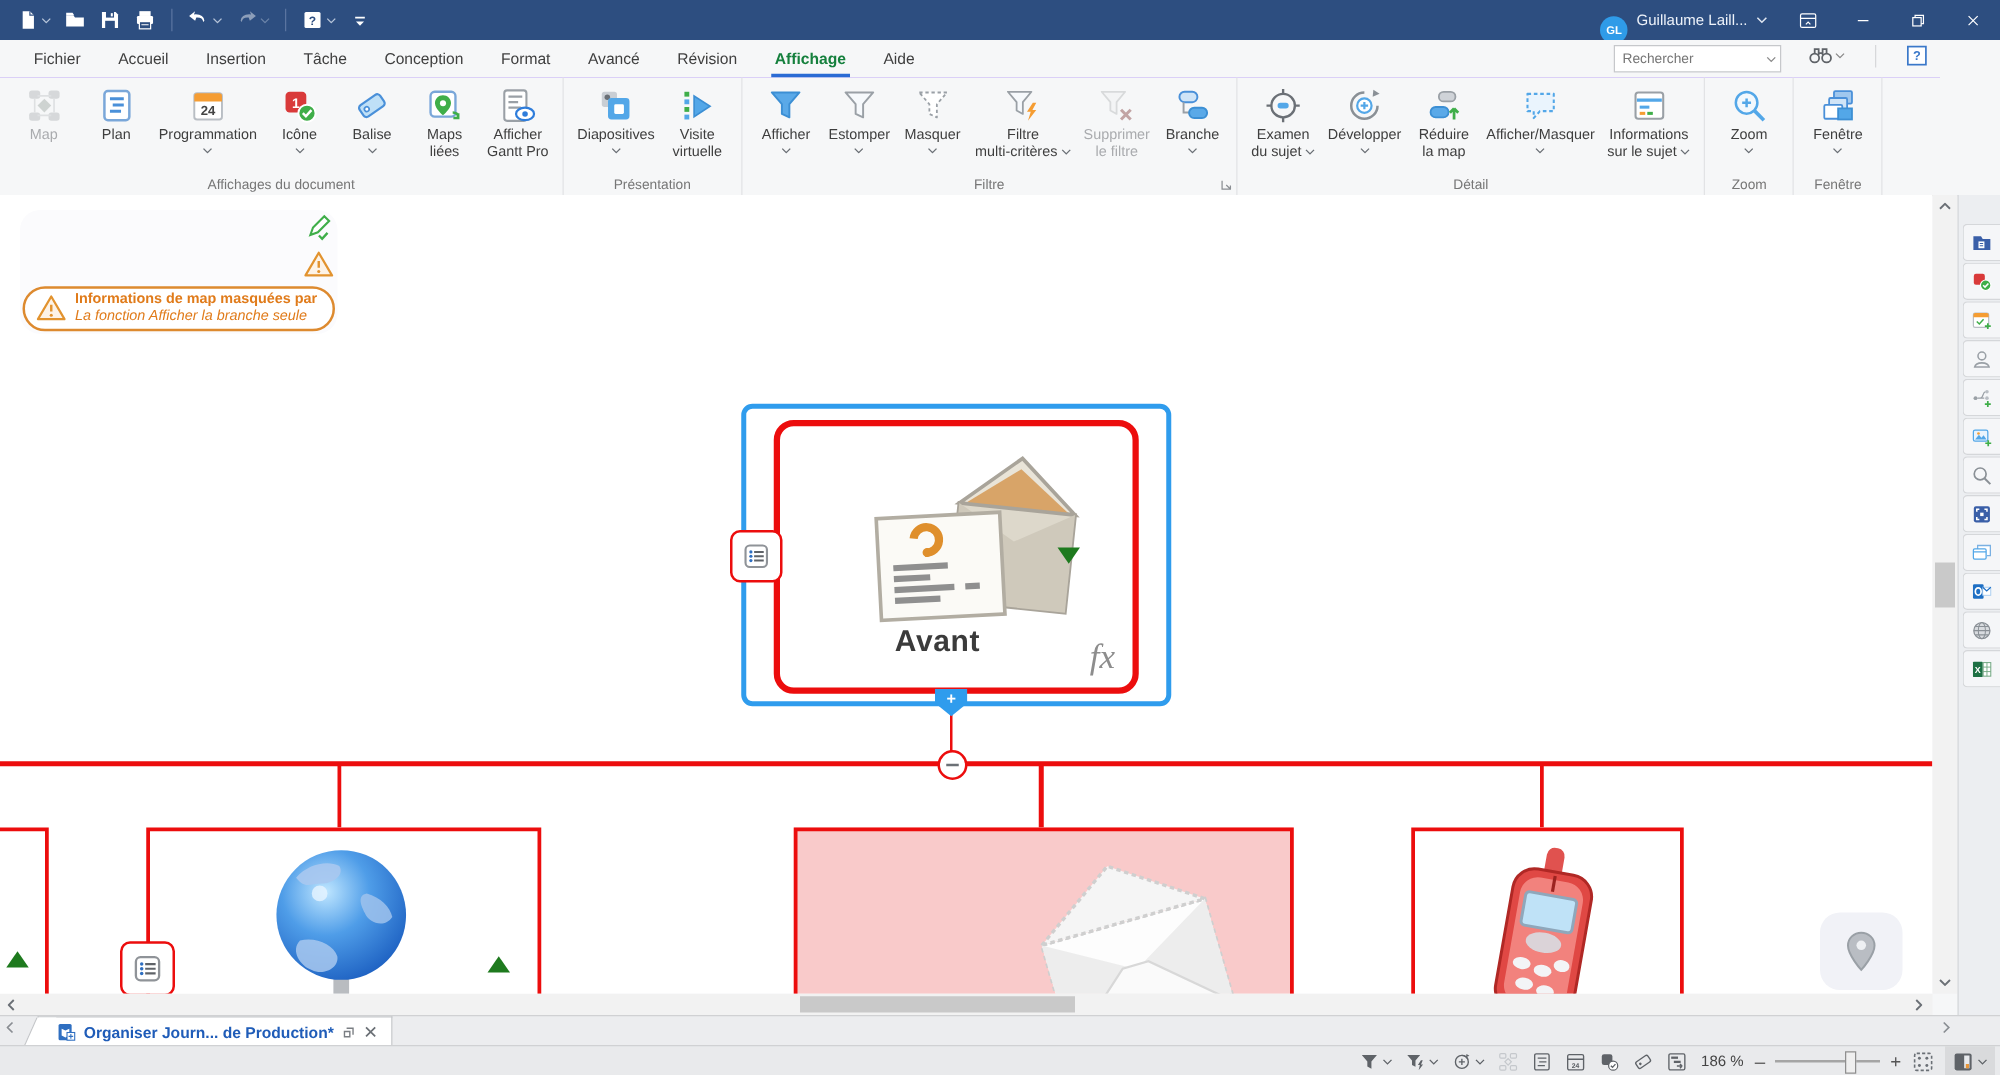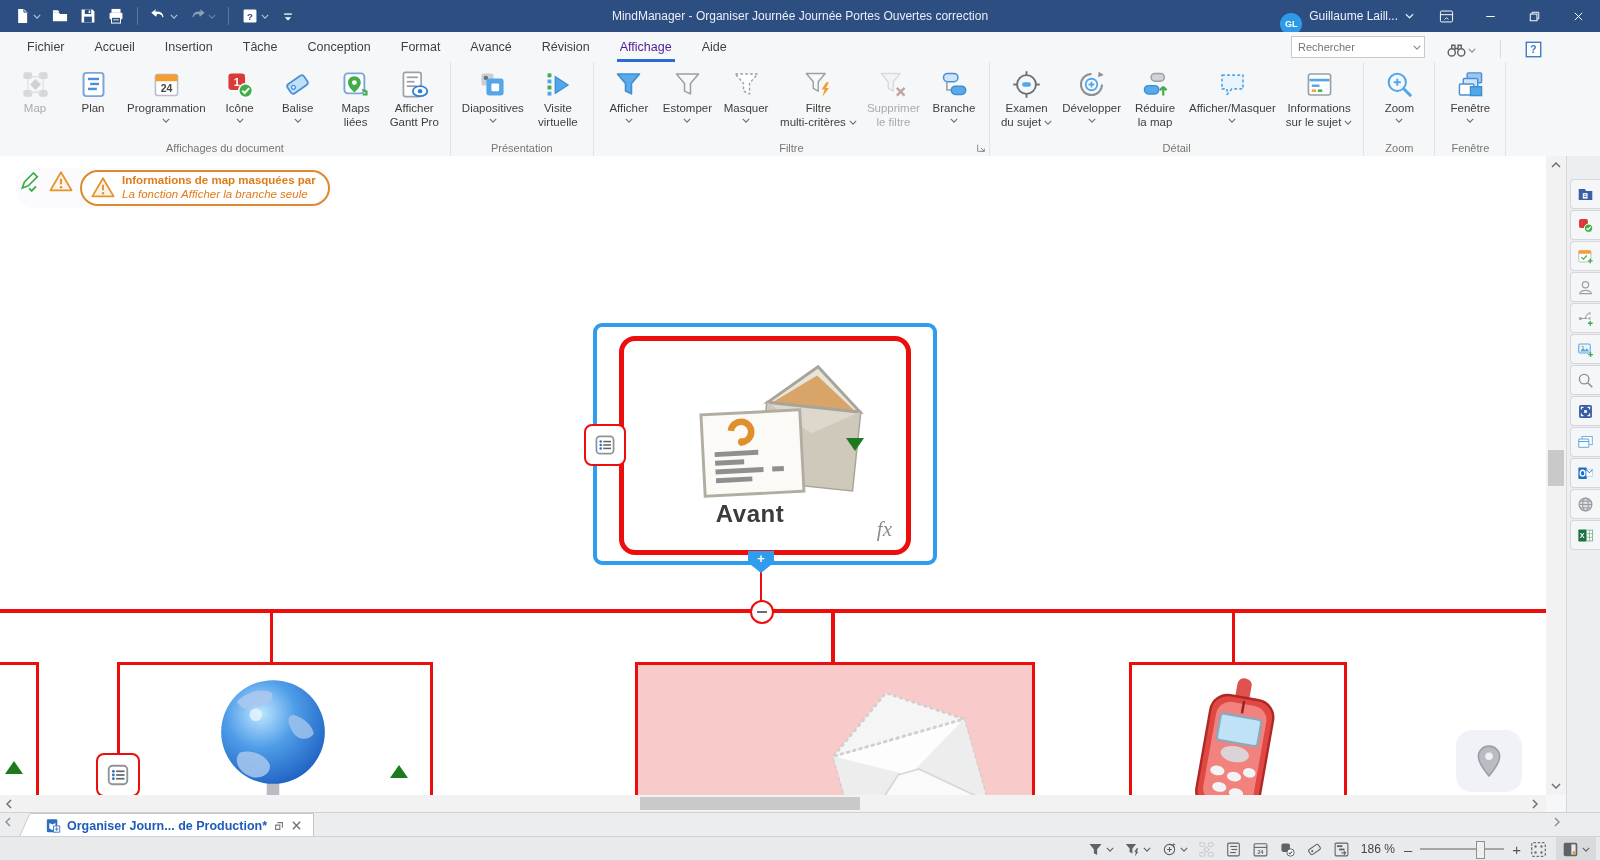--- a/index.html
+++ b/index.html
@@ -15,54 +15,54 @@
   #win-title{position:absolute;left:0;right:0;text-align:center;font-size:12px;color:#e9eef7;pointer-events:none;}
   #titlebar-right{margin-left:auto;display:flex;align-items:center;gap:0;height:100%;}
   #account{display:flex;align-items:center;gap:7px;padding:0 10px;height:100%;}
   #avatar{width:22px;height:22px;border-radius:50%;background:#2f9be8;color:#fff;font-size:9px;font-weight:bold;display:flex;align-items:center;justify-content:center;margin-top:16px;}
   #account-name{font-size:12px;}
   .winbtn{width:44px;height:32px;display:flex;align-items:center;justify-content:center;}
   
   #tabrow{position:absolute;left:0;top:32px;width:1552px;height:30px;background:#f6f7f8;display:flex;align-items:center;border-bottom:7px solid #8b5cf6;}
   #tabs{display:flex;align-items:center;margin-left:12px;}
   .rtab{padding:0 15px;font-size:12.5px;color:#3f3f3f;height:30px;display:flex;align-items:center;position:relative;}
-  .rtab.active{font-weight:normal;color:#4c1d95;}
+  .rtab.active{font-weight:bold;color:#15803d;}
   .rtab.active::after{content:'';position:absolute;left:12px;right:12px;bottom:0;height:3px;background:#2a6bd4;}
-  #tabrow-right{margin-left:auto;display:flex;align-items:flex-end;gap:22px;padding-right:10px;}
+  #tabrow-right{margin-left:auto;display:flex;align-items:flex-start;gap:22px;padding-right:10px;}
   #ribbon-search{width:112px;height:20px;border:1px solid #c6c8cb;background:#fff;font-size:11px;padding:0 14px 0 6px;color:#555;font-family:"Liberation Sans",sans-serif;}
   #search-wrap{position:relative;display:flex;align-items:center;}
   #search-wrap .sel-caret{position:absolute;right:4px;}
   .tab-sep{width:1px;height:18px;background:#d7d8da;margin:0 2px;}
   
   #ribbon{position:absolute;left:0;top:62px;width:1600px;height:94px;background:#f6f7f8;border-bottom:1px solid #d8d9db;display:flex;align-items:stretch;}
   .rgroup{position:relative;border-right:1px solid #e2e3e5;padding:5px 6px 16px 6px;display:flex;align-items:flex-start;}
   .rgroup-label{position:absolute;left:0;right:0;bottom:2px;text-align:center;font-size:11px;color:#767676;}
   .rbtn{display:flex;flex-direction:column;align-items:center;min-width:48px;padding:2px 5px;border-radius:3px;}
   .rbtn .ric{width:31px;height:31px;margin-bottom:2px;}
   .rbtn .rlabel{font-size:11.5px;color:#3e3e3e;text-align:center;line-height:1.18;white-space:pre-line;}
   .rbtn.disabled .rlabel{color:#a9abae;}
   .rbtn.disabled .ric{opacity:.5;filter:grayscale(.6);}
   .dd-caret{margin-top:2px;}
   .dd-inline{display:inline-block;margin-left:3px;vertical-align:1px;}
   .dialog-launcher{position:absolute;right:3px;bottom:3px;}
   
   #canvas{position:absolute;left:0;top:156px;width:1546px;height:639px;background:#fff;overflow:hidden;}
-  #warning-area{position:absolute;left:16px;top:12px;display:flex;align-items:flex-start;gap:6px;background:#fbfbfd;border-radius:16px;padding:2px 2px;}
+  #warning-area{position:absolute;left:16px;top:12px;display:flex;align-items:flex-end;gap:6px;background:#fbfbfd;border-radius:16px;padding:2px 2px;flex-direction:column;}
   #warning-pill{display:flex;align-items:center;gap:6px;border:2px solid #dd8a2f;border-radius:18px;padding:2px 12px 2px 8px;background:#fff;}
   .warn-line1{font-size:11.5px;font-weight:bold;color:#e07b1a;line-height:1.2;}
   .warn-line2{font-size:11.5px;font-style:italic;color:#e07b1a;line-height:1.2;}
   
   .redline{position:absolute;background:#ec0d0d;}
   #minus-ctrl{position:absolute;left:750px;top:444px;width:20px;height:20px;border:2px solid #ec0d0d;border-radius:50%;background:#fff;display:flex;align-items:center;justify-content:center;}
   #minus-ctrl span{width:10px;height:2px;background:#6b7076;display:block;}
   
   #topic{position:absolute;left:593px;top:167px;width:336px;height:234px;border:4px solid #2f9ced;border-radius:9px;background:#fff;}
   #topic-red{position:absolute;left:22px;top:9px;right:22px;bottom:6px;border:5px solid #ec0d0d;border-radius:16px;background:#fff;}
   #topic-label{position:absolute;left:0;right:30px;bottom:22px;text-align:center;font-size:24px;font-weight:bold;color:#3b3b3b;letter-spacing:.5px;}
-  #fx-badge{position:absolute;right:14px;bottom:8px;font-family:"Liberation Serif",serif;font-style:italic;font-size:21px;color:#8d8d8d;}
+  #fx-badge{position:absolute;right:14px;bottom:8px;font-family:"Liberation Serif",serif;font-style:italic;font-size:28px;color:#8d8d8d;}
   .collapse-tri{width:0;height:0;border-left:9px solid transparent;border-right:9px solid transparent;border-top:13px solid #1e7a1e;position:absolute;}
   #topic-env{position:absolute;left:64px;top:16px;}
   .notes-chip{position:absolute;width:38px;height:38px;background:#fff;border:2.5px solid #ec0d0d;border-radius:8px;display:flex;align-items:center;justify-content:center;}
   #plus-badge{position:absolute;left:748px;top:395px;width:26px;height:22px;clip-path:polygon(0 0,100% 0,100% 52%,50% 100%,0 52%);background:#2f9ced;color:#fff;font-size:13px;font-weight:bold;text-align:center;line-height:15px;}
   
   .child-node{position:absolute;top:506px;height:150px;background:#fff;border:3px solid #ec0d0d;}
   #node-pink{background:#f9caca;}
   
   #pin-btn{position:absolute;left:1456px;top:574px;width:66px;height:62px;background:#f1f2f7;border-radius:16px;display:flex;align-items:center;justify-content:center;}
   
@@ -164,21 +164,20 @@
           </svg>
         </span>
       </span>
       <span class="qat-btn">
         <svg class="" width="18" height="18" viewBox="0 0 28 28">
           <line x1="8" y1="11" x2="20" y2="11" stroke="#fff" stroke-width="2"></line>
           <path d="M9 16l5 5 5-5z" fill="#fff"></path>
         </svg>
       </span>
     </div>
-  <div id="win-title">MindManager - Organiser Journée Journée Portes Ouvertes correction</div>
   <div id="titlebar-right">
     <div id="account">
       <div id="avatar">GL</div>
       <span id="account-name">Guillaume Laill...</span>
       <svg width="9" height="6" viewBox="0 0 10 6">
           <path d="M1 1l4 4 4-4" stroke="#dfe6f1" stroke-width="1.4" fill="none"></path>
         </svg>
     </div>
     <div id="win-controls" style="display: flex;">
         <span class="winbtn">

